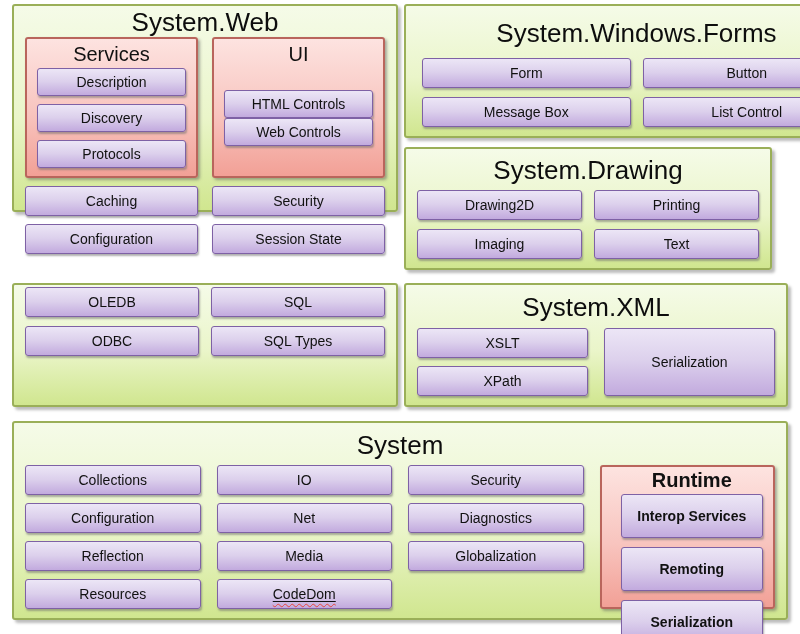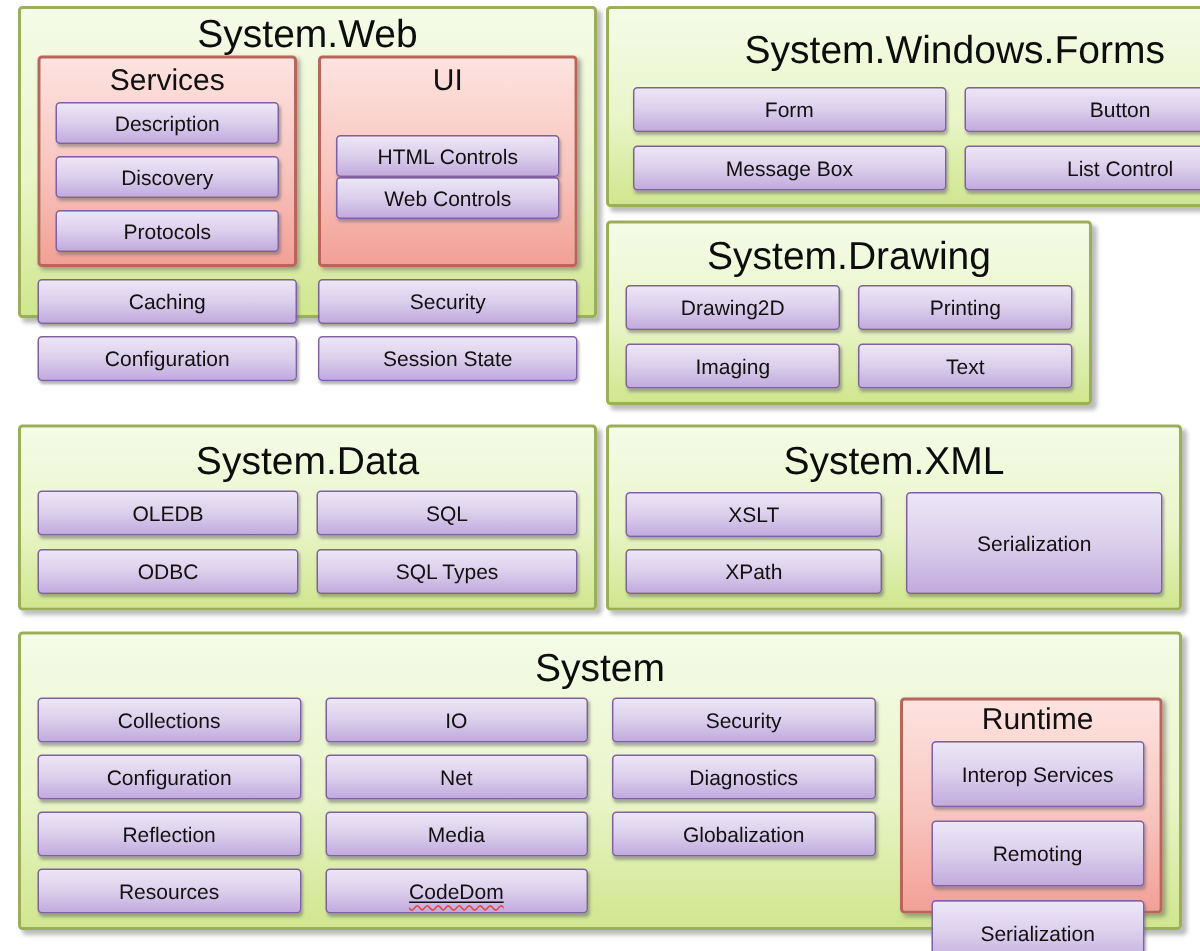--- a/index.html
+++ b/index.html
@@ -19,21 +19,21 @@
     background: linear-gradient(180deg, #f5fbe8 0%, #eaf5c9 55%, #d0e68f 100%);
     border: 2px solid #9aaf58;
     border-radius: 3px;
     box-shadow: 3px 3px 3px #bcbcbc;
     display: flex;
     flex-direction: column;
     padding: 2px 11px 9px 11px;
   }
   #p-web  { left: 12px;  top: 4px;   width: 386px; height: 208px; }
   #p-swf  { left: 404px; top: 4px;   width: 460px; height: 134px; padding-left: 16px; }
-  #p-draw { left: 404px; top: 147px; width: 324px; height: 123px; }
+  #p-draw { left: 404px; top: 147px; width: 368px; height: 123px; }
   #p-data { left: 12px;  top: 283px; width: 386px; height: 124px; }
   #p-xml  { left: 404px; top: 283px; width: 384px; height: 124px; }
   #p-sys  { left: 12px;  top: 421px; width: 776px; height: 199px; }
 
   .ptitle {
     flex: 1;
     display: flex;
     align-items: center;
     justify-content: center;
     font-size: 26px;
@@ -99,21 +99,21 @@
     gap: 8px 16px;
   }
   .tall { grid-column: 2; grid-row: 1 / 3; height: auto; }
   .sys-grid {
     display: grid;
     grid-template-columns: 1fr 1fr 1fr 1fr;
     grid-template-rows: repeat(4, 30px);
     gap: 8px 16px;
     height: 144px;
   }
-  .runtime { grid-column: 4; grid-row: 1 / 5; padding: 0 10px 8px 19px; }
+  .runtime { grid-column: 4; grid-row: 1 / 5; padding: 0 10px 8px 19px; font-weight: bold; }
   .rt-list { display: flex; flex-direction: column; gap: 9px; flex: 1; justify-content: center; }
   .runtime .btn { height: 44px; }
 
   
   .u-solid { text-decoration: underline; text-decoration-thickness: 1px; text-underline-offset: 2px; }
   .u-wavy  { text-decoration: underline wavy #e8453c; text-decoration-thickness: 1px; text-underline-offset: 4px; }
 </style>
 </head>
 <body>
 
@@ -158,21 +158,20 @@
     <div class="ptitle">System.Drawing</div>
     <div class="grid2">
       <div class="btn">Drawing2D</div>
       <div class="btn">Printing</div>
       <div class="btn">Imaging</div>
       <div class="btn">Text</div>
     </div>
   </div>
 
   <div class="panel" id="p-data">
-    <div class="ptitle">System.Data</div>
     <div class="grid2">
       <div class="btn">OLEDB</div>
       <div class="btn">SQL</div>
       <div class="btn">ODBC</div>
       <div class="btn">SQL Types</div>
     </div>
   </div>
 
   <div class="panel" id="p-xml">
     <div class="ptitle">System.XML</div>

